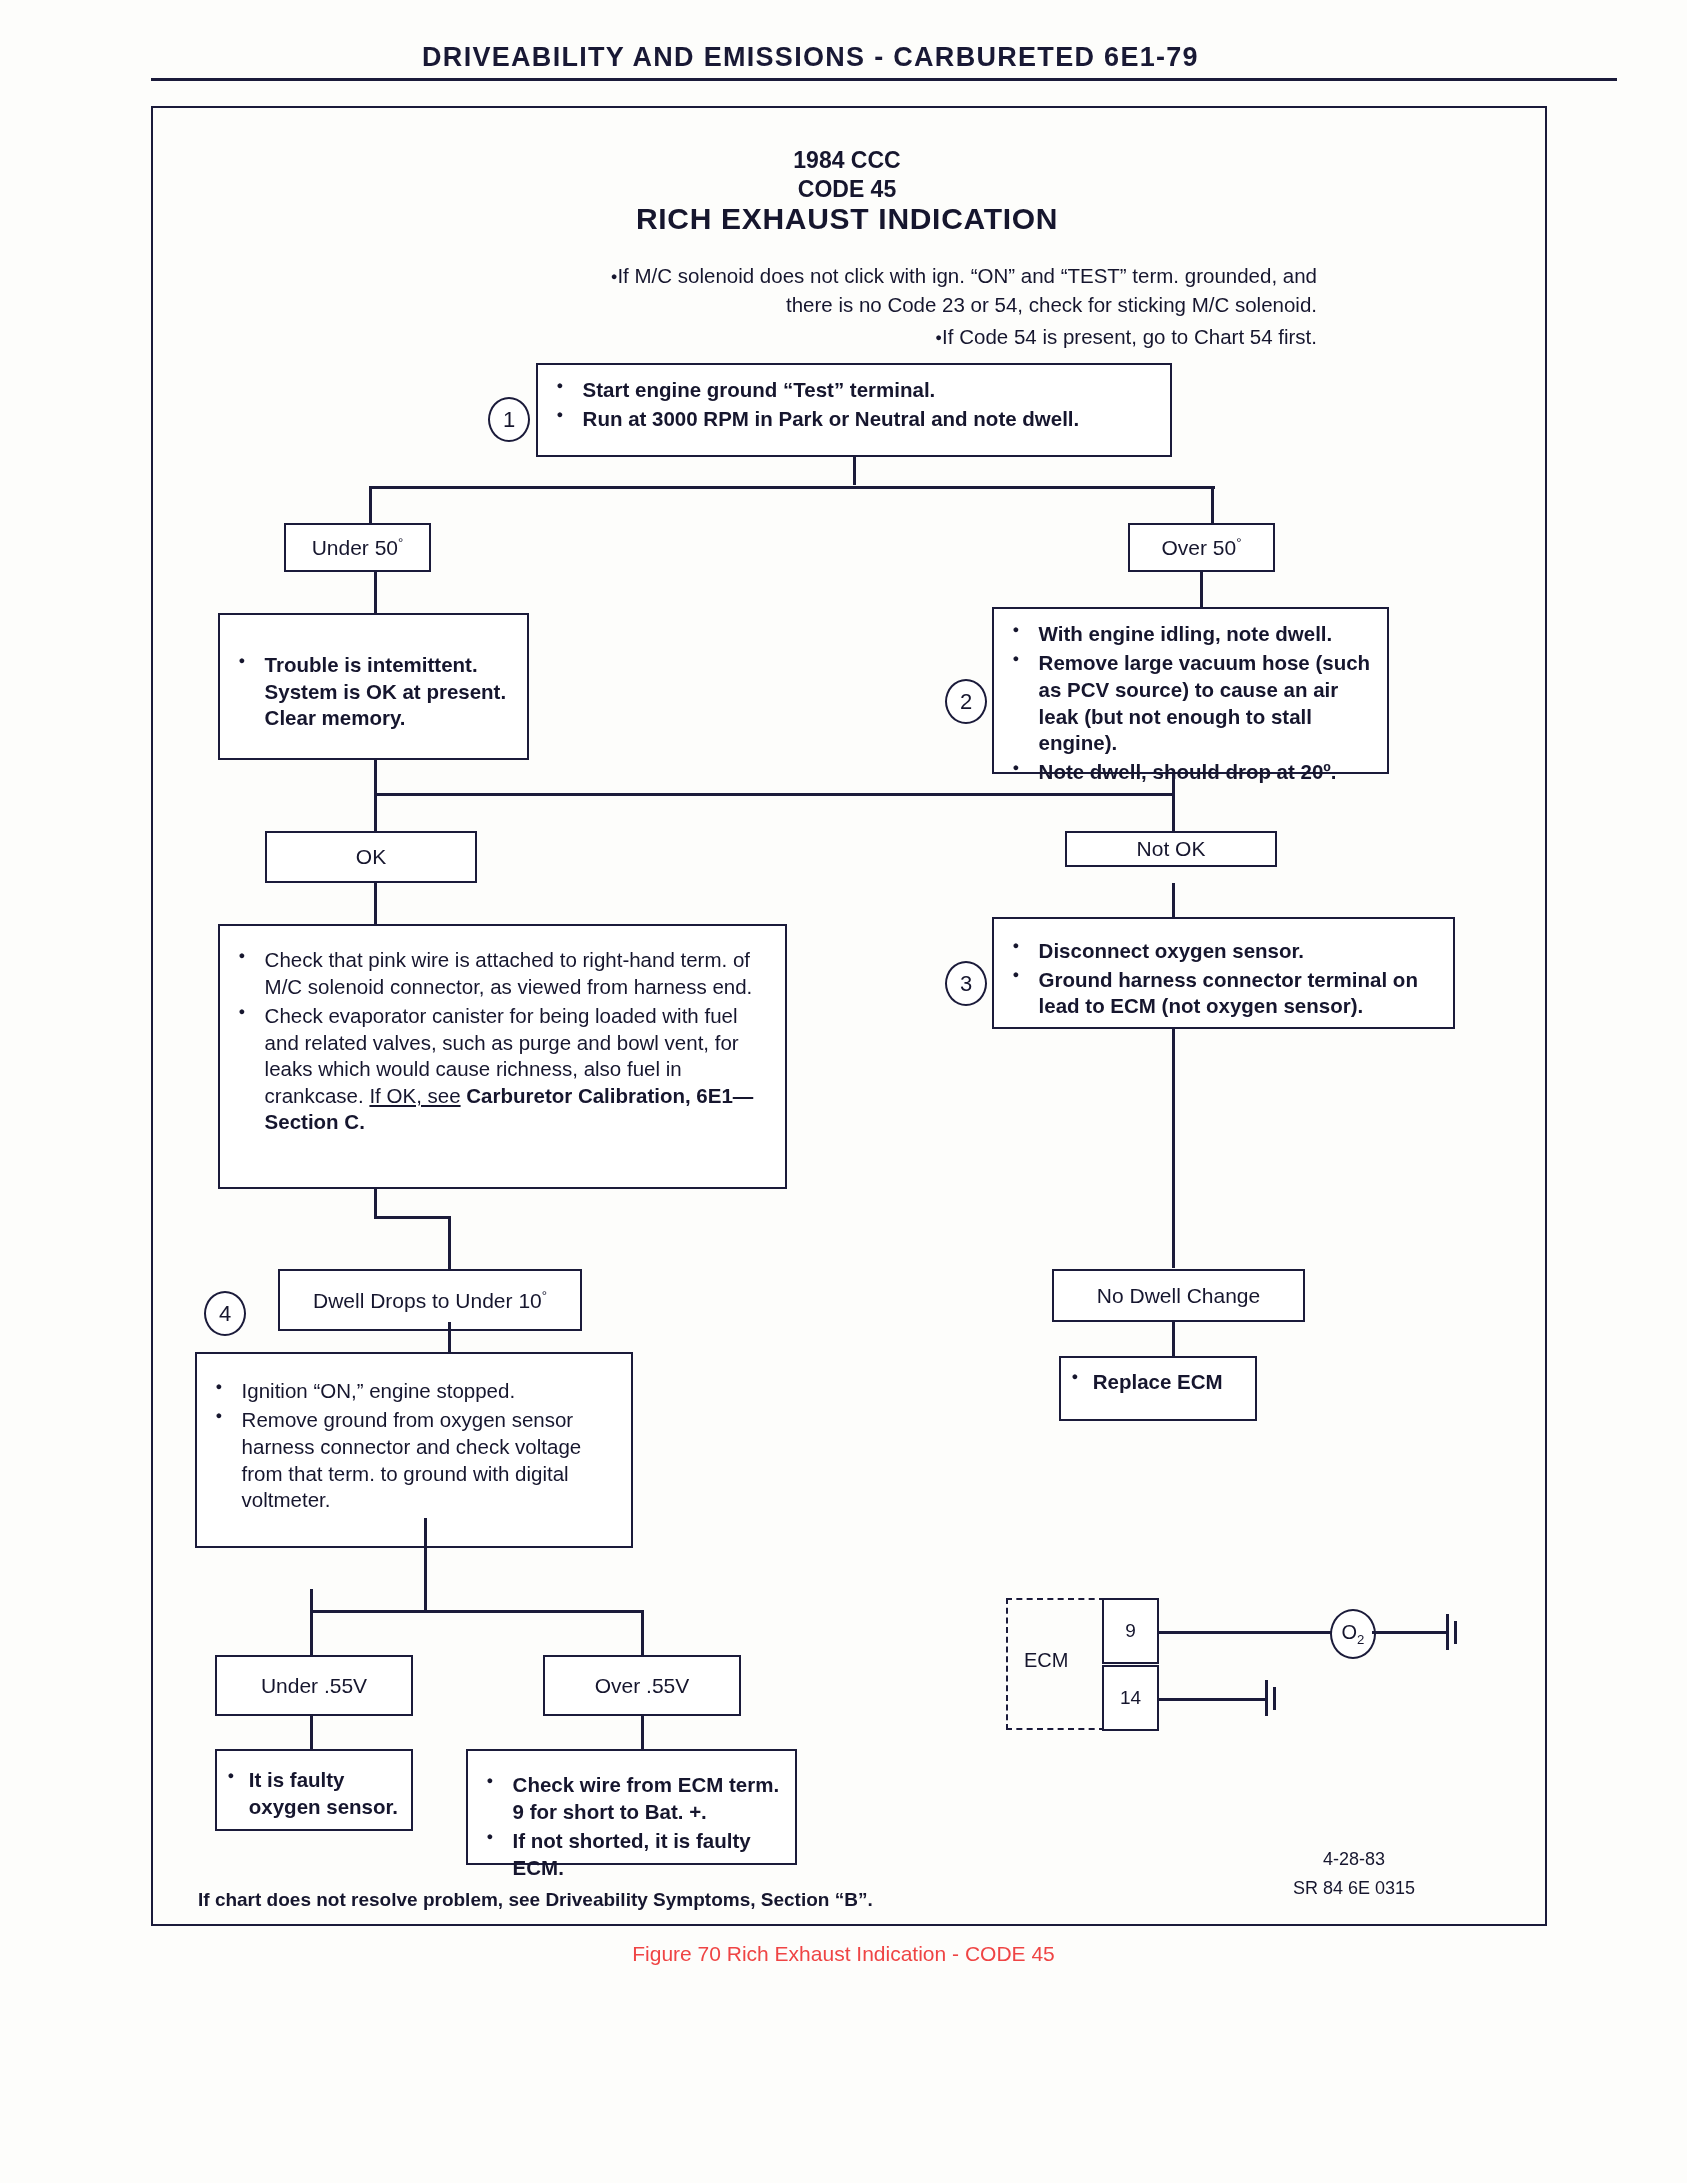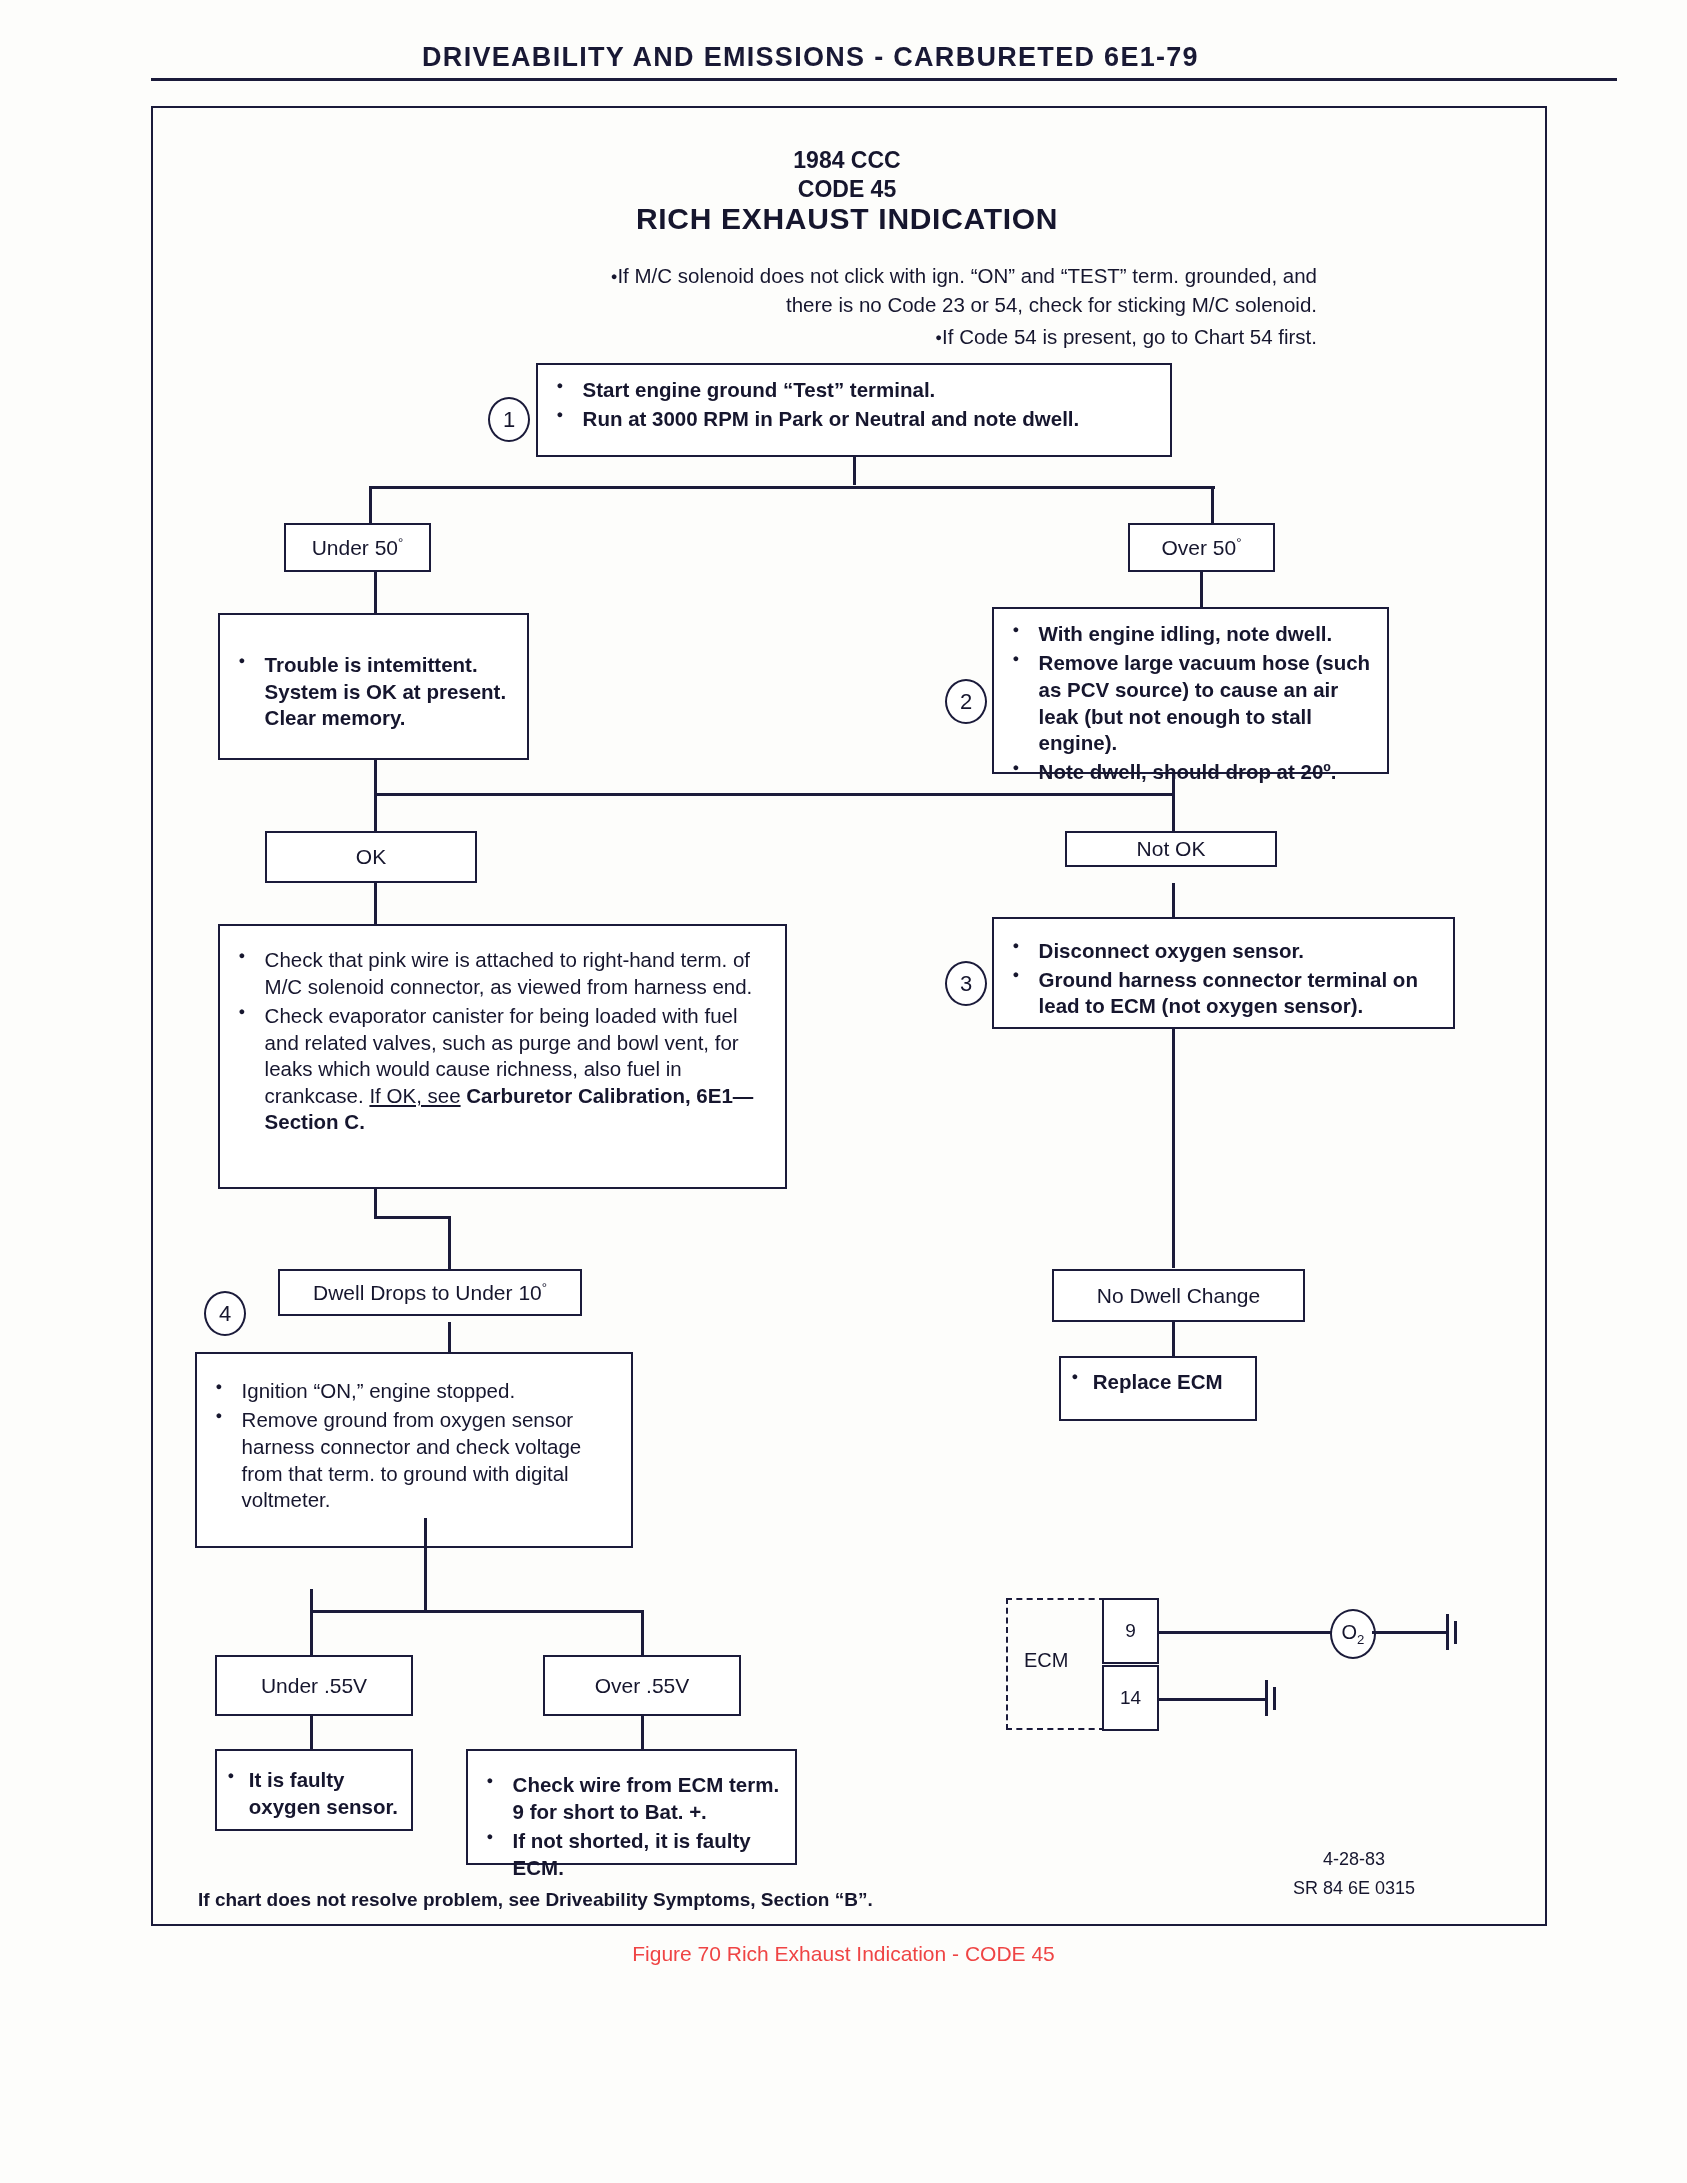--- a/index.html
+++ b/index.html
@@ -232,21 +232,21 @@
       <li>Disconnect oxygen sensor.</li>
       <li>Ground harness connector terminal on lead to ECM (not oxygen sensor).</li>
     </ul>
   </div>
 
   <div class="ln lnv" style="left:374px;top:1188px;height:28px;"></div>
   <div class="ln lnh" style="left:374px;top:1216px;width:77px;"></div>
   <div class="ln lnv" style="left:448px;top:1216px;height:53px;"></div>
   <div class="ln lnv" style="left:1172px;top:1029px;height:239px;"></div>
 
-  <div class="box dec" style="left:278px;top:1269px;width:304px;height:47px;">
+  <div class="box dec" style="left:278px;top:1269px;width:304px;height:62px;">
     <span>Dwell Drops to Under 10<span class="deg">°</span></span>
   </div>
   <div class="box dec" style="left:1052px;top:1269px;width:253px;height:53px;">
     <span>No Dwell Change</span>
   </div>
 
   <div class="ln lnv" style="left:448px;top:1322px;height:30px;"></div>
   <div class="ln lnv" style="left:1172px;top:1322px;height:34px;"></div>
 
   <div class="circ" style="left:204px;top:1291px;">

